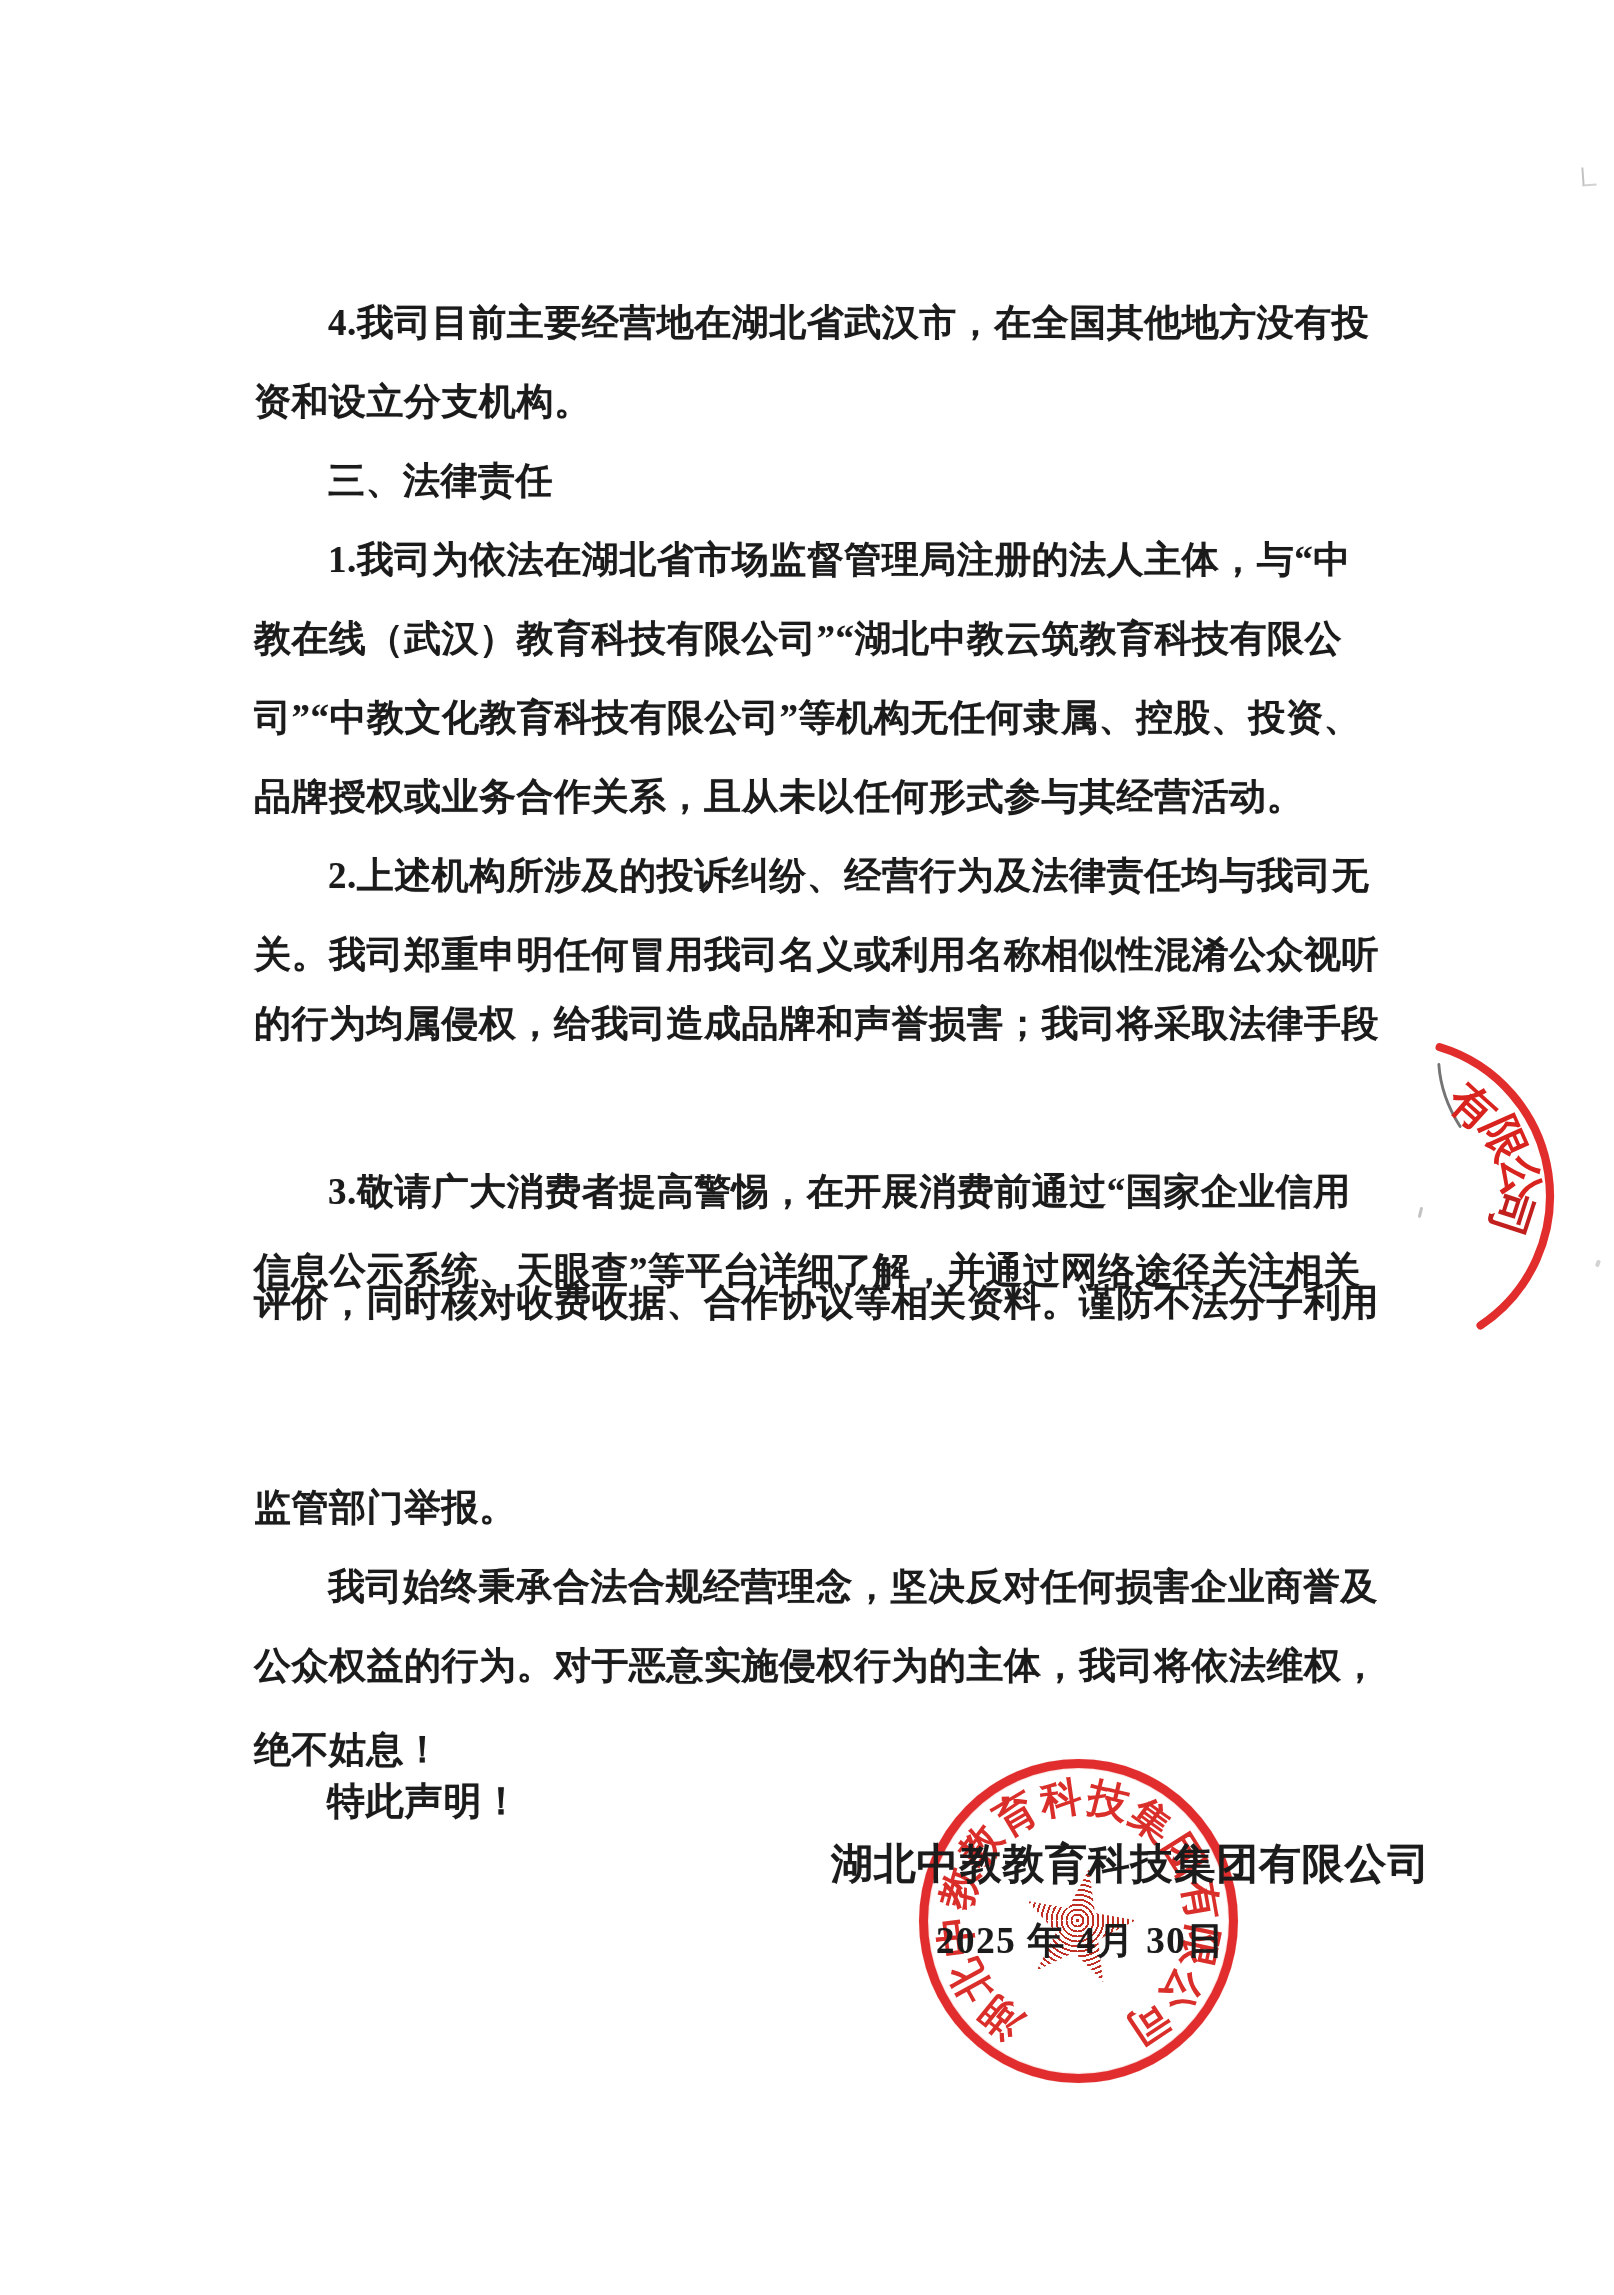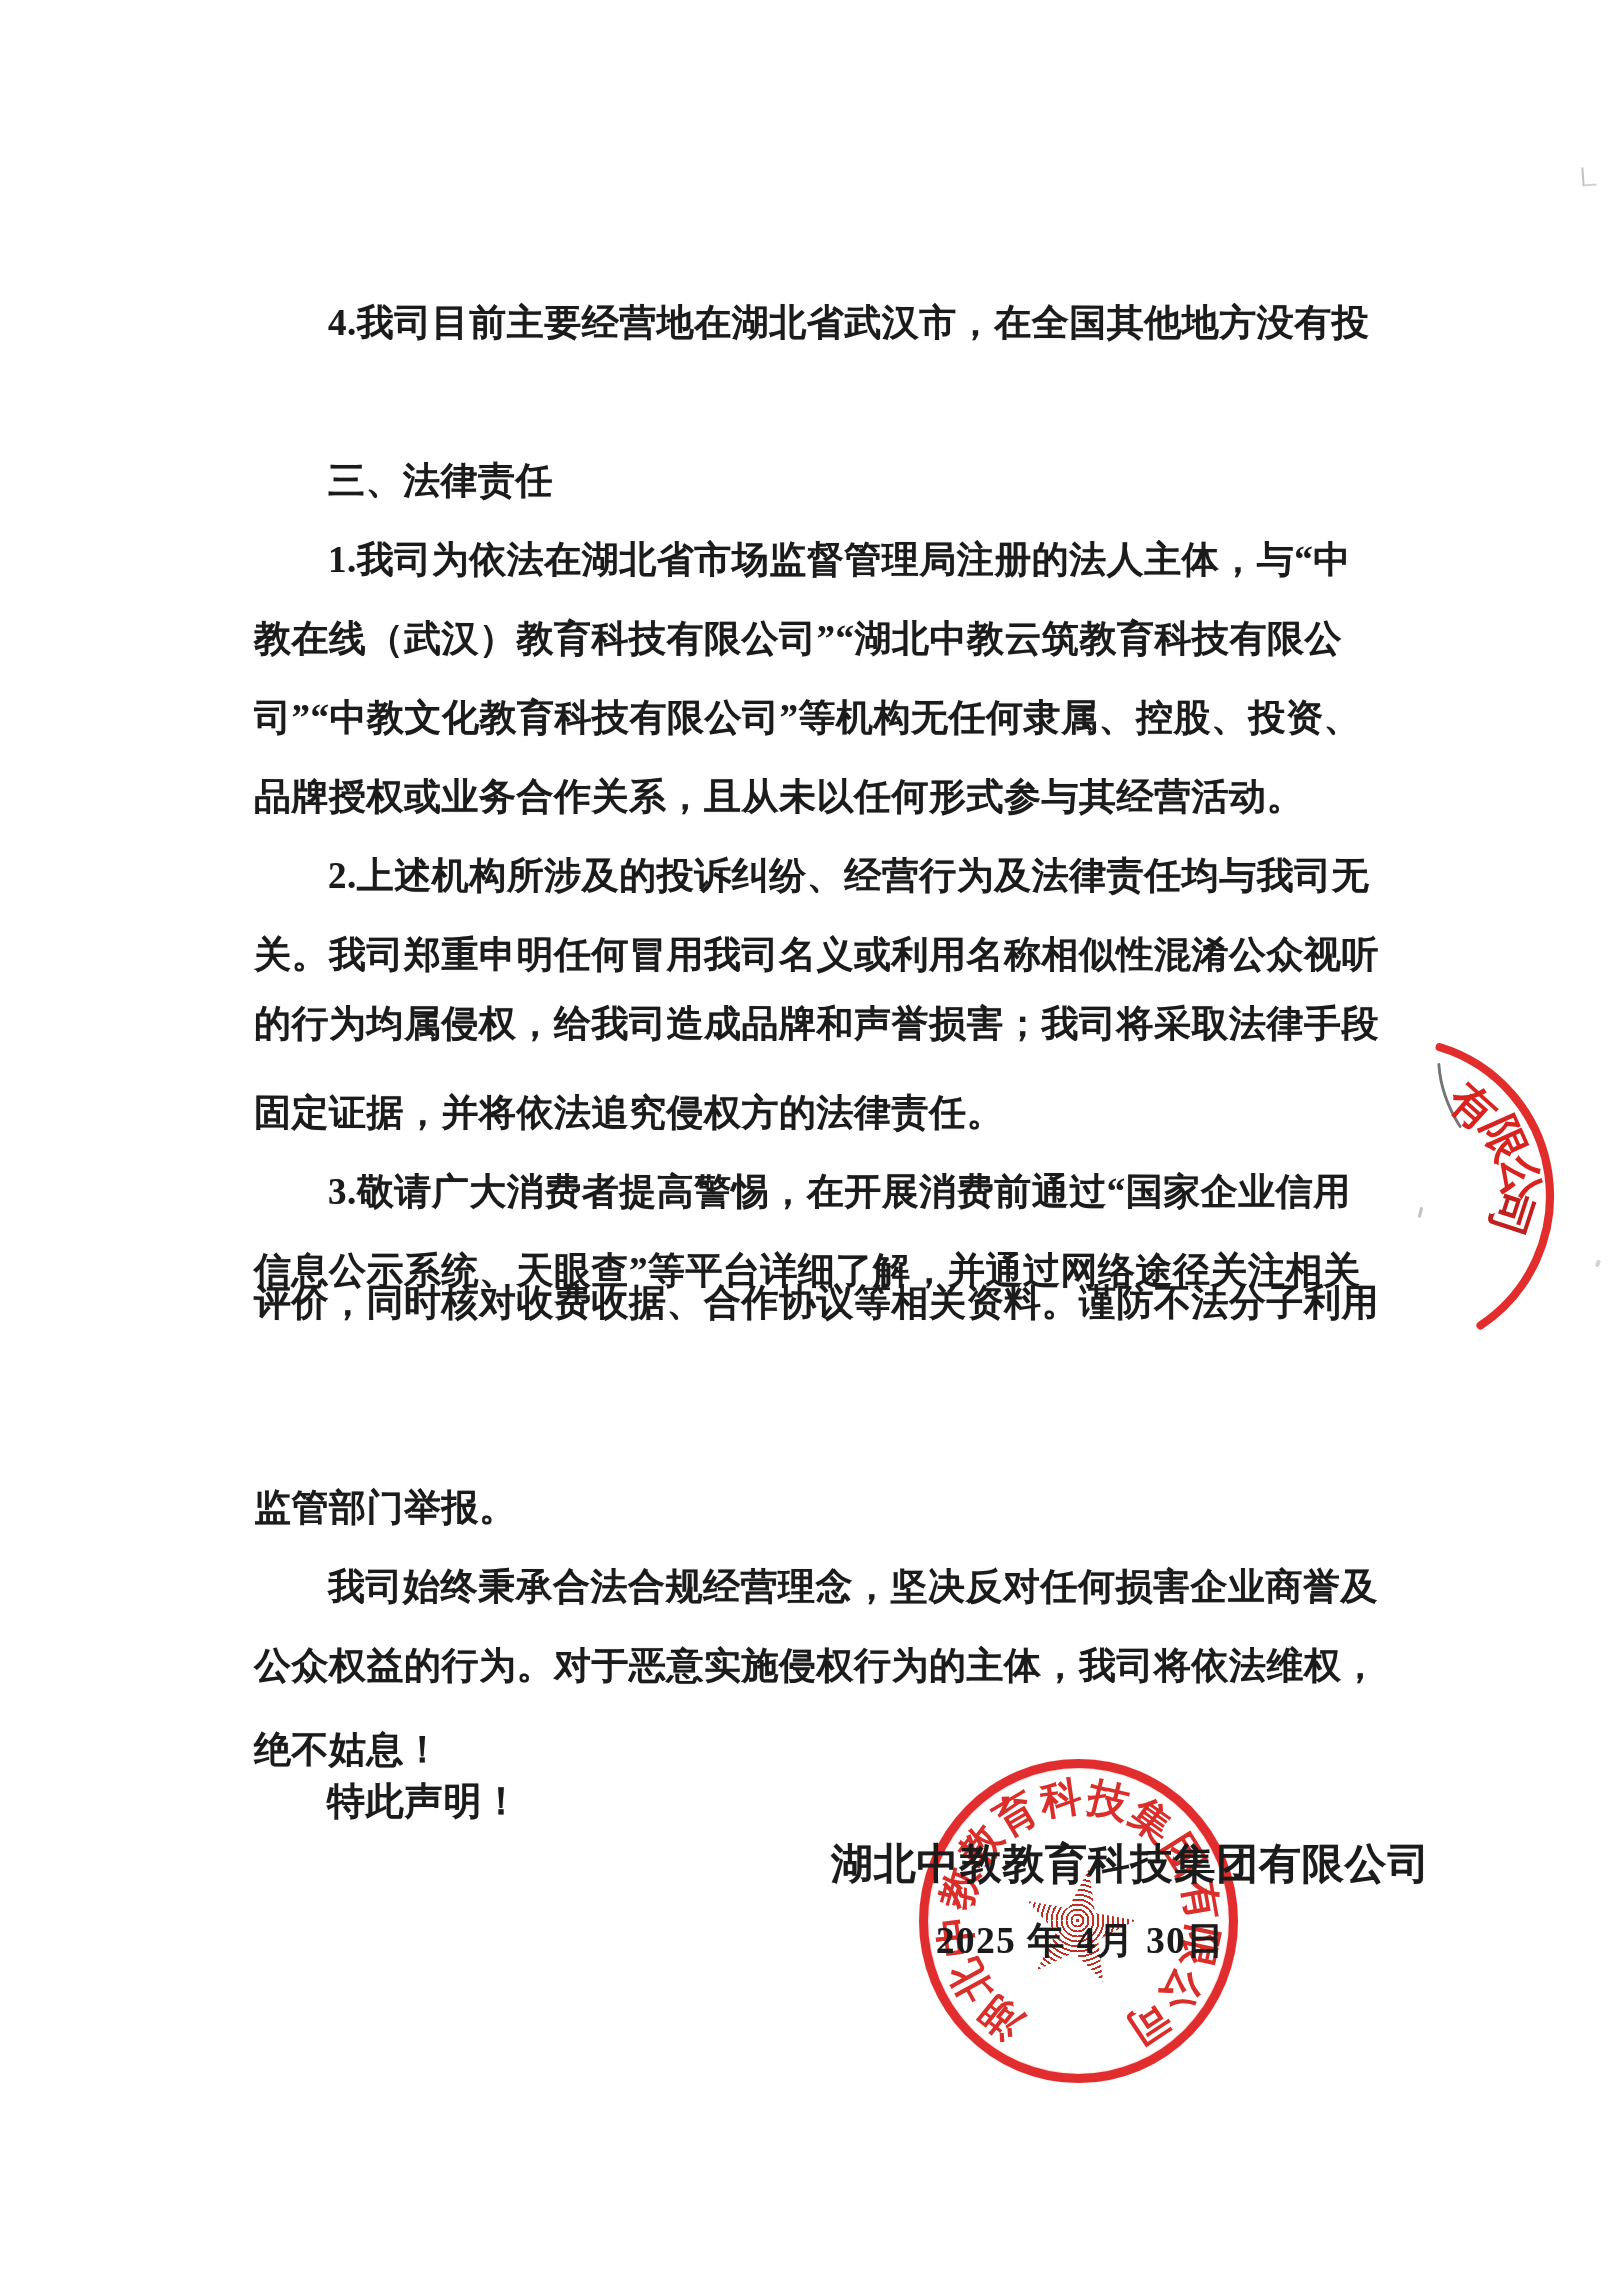--- a/index.html
+++ b/index.html
@@ -99,29 +99,29 @@
     font-family:"Liberation Serif","DejaVu Serif",serif;
     font-weight:700;
   }
 </style>
 </head>
 <body>
 
 <div class="page">
 
   <div class="line indent" style="top:256px">4.我司目前主要经营地在湖北省武汉市，在全国其他地方没有投</div>
+  <div class="line" style="top:335px">资和设立分支机构。</div>
   <div class="line indent" style="top:414px">三、法律责任</div>
   <div class="line indent" style="top:493px">1.我司为依法在湖北省市场监督管理局注册的法人主体，与“中</div>
   <div class="line" style="top:572px">教在线（武汉）教育科技有限公司”“湖北中教云筑教育科技有限公</div>
   <div class="line" style="top:651px">司”“中教文化教育科技有限公司”等机构无任何隶属、控股、投资、</div>
   <div class="line" style="top:730px">品牌授权或业务合作关系，且从未以任何形式参与其经营活动。</div>
   <div class="line indent" style="top:809px">2.上述机构所涉及的投诉纠纷、经营行为及法律责任均与我司无</div>
   <div class="line" style="top:888px">关。我司郑重申明任何冒用我司名义或利用名称相似性混淆公众视听</div>
   <div class="line" style="top:957px">的行为均属侵权，给我司造成品牌和声誉损害；我司将采取法律手段</div>
-  <div class="line" style="top:1046px">固定证据，并将依法追究侵权方的法律责任。</div>
   <div class="line indent" style="top:1125px">3.敬请广大消费者提高警惕，在开展消费前通过“国家企业信用</div>
   <div class="line" style="top:1204px">信息公示系统、天眼查”等平台详细了解，并通过网络途径关注相关</div>
   <div class="line" style="top:1236px">评价，同时核对收费收据、合作协议等相关资料。谨防不法分子利用</div>
   <div class="line" style="top:1441px">监管部门举报。</div>
   <div class="line indent" style="top:1520px">我司始终秉承合法合规经营理念，坚决反对任何损害企业商誉及</div>
   <div class="line" style="top:1599px">公众权益的行为。对于恶意实施侵权行为的主体，我司将依法维权，</div>
   <div class="line" style="top:1683px">绝不姑息！</div>
 
   <div class="closing">特此声明！</div>
 

